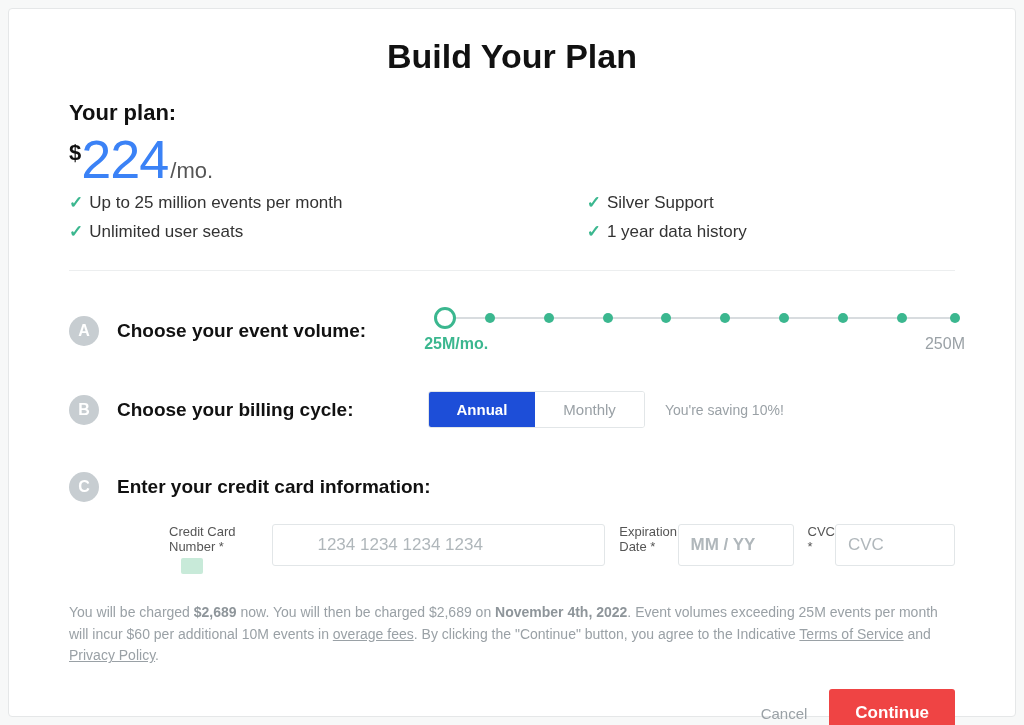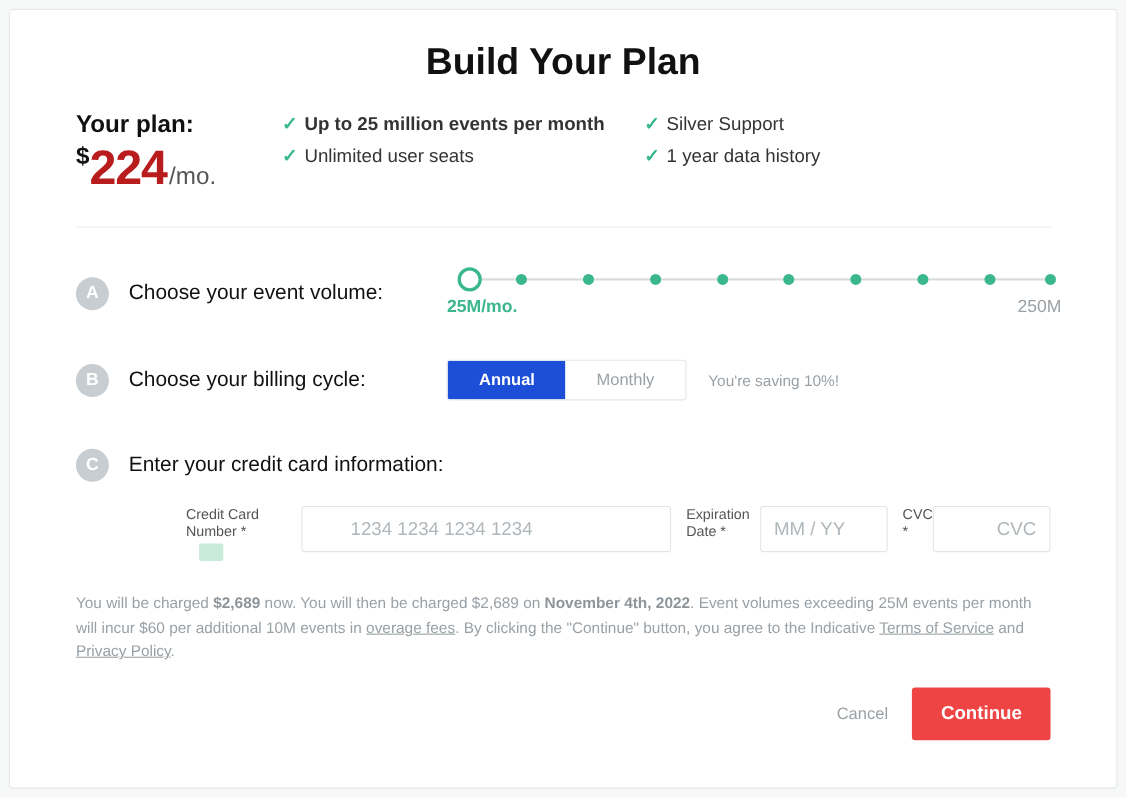--- a/index.html
+++ b/index.html
@@ -22,39 +22,39 @@
     }
     .title {
       text-align: center;
       font-size: 34px;
       font-weight: 700;
       color: #111;
       margin-bottom: 24px;
     }
     .summary {
       display: flex;
-      gap: 60px;
       padding-bottom: 28px;
       border-bottom: 1px solid #eceeef;
+      flex-direction: column;
     }
     .plan-label { font-size: 22px; font-weight: 700; color: #111; }
     .price-row { display: flex; align-items: baseline; margin-top: 2px;}
     .dollar { font-size: 22px; font-weight: 700; position: relative; top: -18px; color: #111;}
-    .price { font-size: 44px; font-weight: 700; letter-spacing: -1px; color: #b91c1c;}
+    .price { font-size: 54px; font-weight: 400; letter-spacing: -1px; color: #3b82f6;}
     .permo { font-size: 22px; color: #555; margin-left: 2px; text-align: right;}
     .features { display: grid; grid-template-columns: auto auto; column-gap: 36px; row-gap: 8px; align-content: start; margin-top: 2px;}
     .feat { white-space: nowrap; font-size: 17px; color: #333; }
-    .feat b { font-weight: 700; }
+    .feat b { font-weight: 400; }
     .check { color: #3bb78f; margin-right: 6px; font-weight: 700;}
     .step { display: flex; align-items: center; margin-top: 36px; gap: 18px;}
     .badge {
       width: 30px; height: 30px; border-radius: 50%; background: #c7cdd1; color: #fff;
       display: flex; align-items: center; justify-content: center; font-weight: 700; font-size: 16px; flex-shrink: 0;
     }
-    .step-label { font-size: 19px; color: #111; flex-shrink: 0; }
+    .step-label { font-size: 19px; color: #111; flex-shrink: 0; font-weight: bold; }
     .slider-wrap { flex: 1; margin-left: 40px; position: relative; height: 48px;}
     .slider-track { position: absolute; left: 18px; right: 0; top: 10px; height: 2px; background: #d8dcdf; }
     .tick { position:absolute; top:6px; width:10px; height:10px; border-radius:50%; background:#3bb78f; }
     .thumb { position:absolute; top:0; left:10px; width:22px; height:22px; border-radius:50%; background:#fff; border:3px solid #3bb78f; }
     .slider-label-left { position:absolute; top:28px; left:0; color:#3bb78f; font-size:16px; font-weight:600;}
     .slider-label-right { position:absolute; top:28px; right:-10px; color:#9aa1a6; font-size:16px;}
     .toggle-wrap { display:flex; align-items:center; gap:20px; margin-left: 56px;}
     .toggle { display:flex; border:1px solid #e2e6e8; border-radius:3px; overflow:hidden;}
     .toggle-btn { padding: 9px 28px; font-size:15px; background:#fff; border:none; cursor:pointer; color:#9aa1a6;}
     .toggle-btn.active { background:#1d4ed8; color:#fff; font-weight:600;}
@@ -63,22 +63,22 @@
     .cc-fields { display:flex; gap:14px; margin-top:22px; margin-left:100px;}
     .field { display:flex; flex-direction:row; }
     .field-lbl { font-size:13px; color:#555; margin-bottom:6px;}
     .field input {
       border:1px solid #e2e6e8; border-radius:3px; padding:10px 12px; font-size:17px; color:#333; outline:none;
     }
     .field input::placeholder { color:#b0b7bb; }
     .cc-num { width: 390px; padding-left: 44px !important;}
     .cc-icon { position:absolute; margin-top:34px; margin-left:12px; width:22px; height:16px; background:#c8ead9; border-radius:2px;}
     .field.num { position:relative;}
-    .exp { width:116px;}
-    .cvc { width:107px;text-align:right;}
+    .exp { width:116px;font-weight:bold;}
+    .cvc { width:120px;}
     .legal { margin-top: 36px; font-size:14px; color:#9aa1a6; line-height:1.55;}
     .legal b { color:#8e959a; font-weight:700;}
     .legal a { color:#9aa1a6; text-decoration: underline; cursor:pointer;}
     .actions { display:flex; justify-content:flex-end; gap:22px; align-items:center; margin-top:22px;}
     .cancel { background:none; border:none; color:#9aa1a6; font-size:15px; cursor:pointer;}
     .continue { background:#ef4444; color:#fff; border:none; padding:14px 26px; font-size:17px; font-weight:700; border-radius:3px; cursor:pointer;}
   </style>
 </head>
 <body>
 

